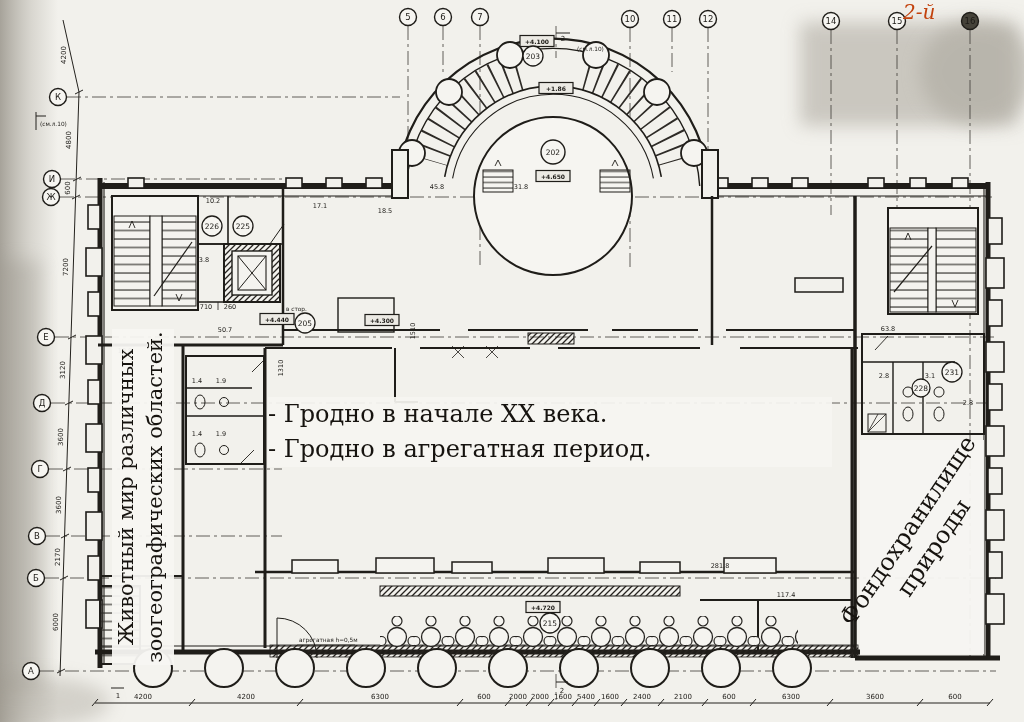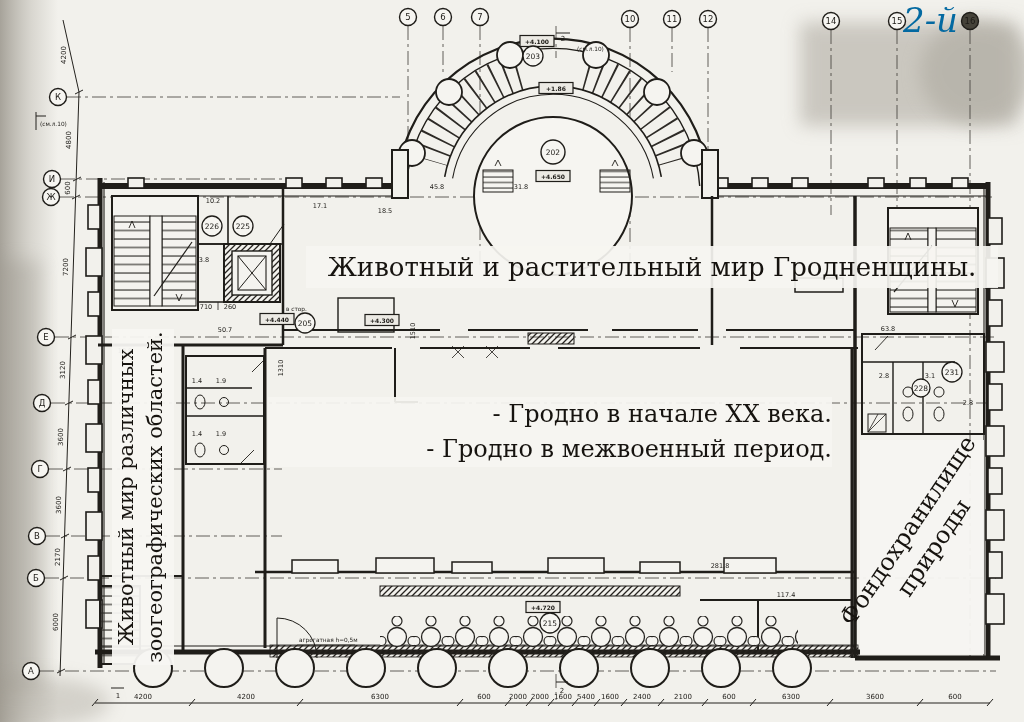--- a/index.html
+++ b/index.html
@@ -2,27 +2,27 @@
 <html><head>
 <meta charset="utf-8">
 <style>
   html,body{margin:0;padding:0;background:#d8d5cf;}
   #page{position:relative;width:1024px;height:722px;overflow:hidden;background:#f2f1ec;
         font-family:"DejaVu Sans",sans-serif;}
   #plan-svg{position:absolute;left:0;top:0;}
   .overlay{position:absolute;color:#16130f;font-family:"DejaVu Serif",serif;}
   #title-label{left:306px;top:246px;width:692px;height:42px;line-height:42px;font-size:26px;
       text-align:center;background:rgba(246,245,241,.92);white-space:nowrap;}
-  #center-label{left:268px;top:397px;width:564px;text-align:right;font-size:24px;line-height:35px;
+  #center-label{left:268px;top:397px;width:564px;text-align:left;font-size:24px;line-height:35px;
       background:rgba(246,245,241,.93);}
   #left-vertical-label{left:-25px;top:466px;width:336px;height:62px;text-align:center;font-size:21px;
       line-height:29px;transform:rotate(-90deg);background:rgba(247,246,242,.95);}
   #right-diagonal-label{left:792px;top:508px;width:260px;height:64px;text-align:center;font-size:24px;
       line-height:31px;transform:rotate(-56deg);}
-  #page-number{left:903px;top:0px;font-size:34px;font-style:italic;color:#0369a1;
+  #page-number{left:903px;top:0px;font-size:20px;font-style:italic;color:#c2410c;
       background:transparent;}
   .ovl-line{display:block;white-space:nowrap;}
   svg text{fill:#1d1b17;}
   .tiny{font-size:6.5px;}
   .dim{font-size:7px;}
   .bub{font-size:8.5px;}
   .room{font-size:7.5px;}
   .elev{font-size:6px;font-weight:bold;}
   .note{font-size:5.8px;}
 </style>
@@ -480,25 +480,24 @@
     <circle cx="36" cy="578" r="8.5" fill="#f6f5f1" stroke="#1f1d19" stroke-width="1.4"></circle>
     <text class="bub" x="36" y="581">Б</text>
   </g>
   <g>
     <circle cx="31" cy="671" r="8.5" fill="#f6f5f1" stroke="#1f1d19" stroke-width="1.4"></circle>
     <text class="bub" x="31" y="674">А</text>
   </g>
 </g>
 </svg>
 
-<div id="title-label" class="overlay">Животный и растительный мир Гродненщины.</div>
 
 <div id="center-label" class="overlay">
   <span class="ovl-line">- Гродно в начале XX века.</span>
-  <span class="ovl-line">- Гродно в межвоенный период.</span>
+  <span class="ovl-line">- Гродно в агрегатная период.</span>
 </div>
 
 <div id="left-vertical-label" class="overlay">
   <span class="ovl-line">Животный мир различных</span>
   <span class="ovl-line">зоогеографических областей.</span>
 </div>
 
 <div id="right-diagonal-label" class="overlay">
   <span class="ovl-line">Фондохранилище</span>
   <span class="ovl-line">природы</span>

